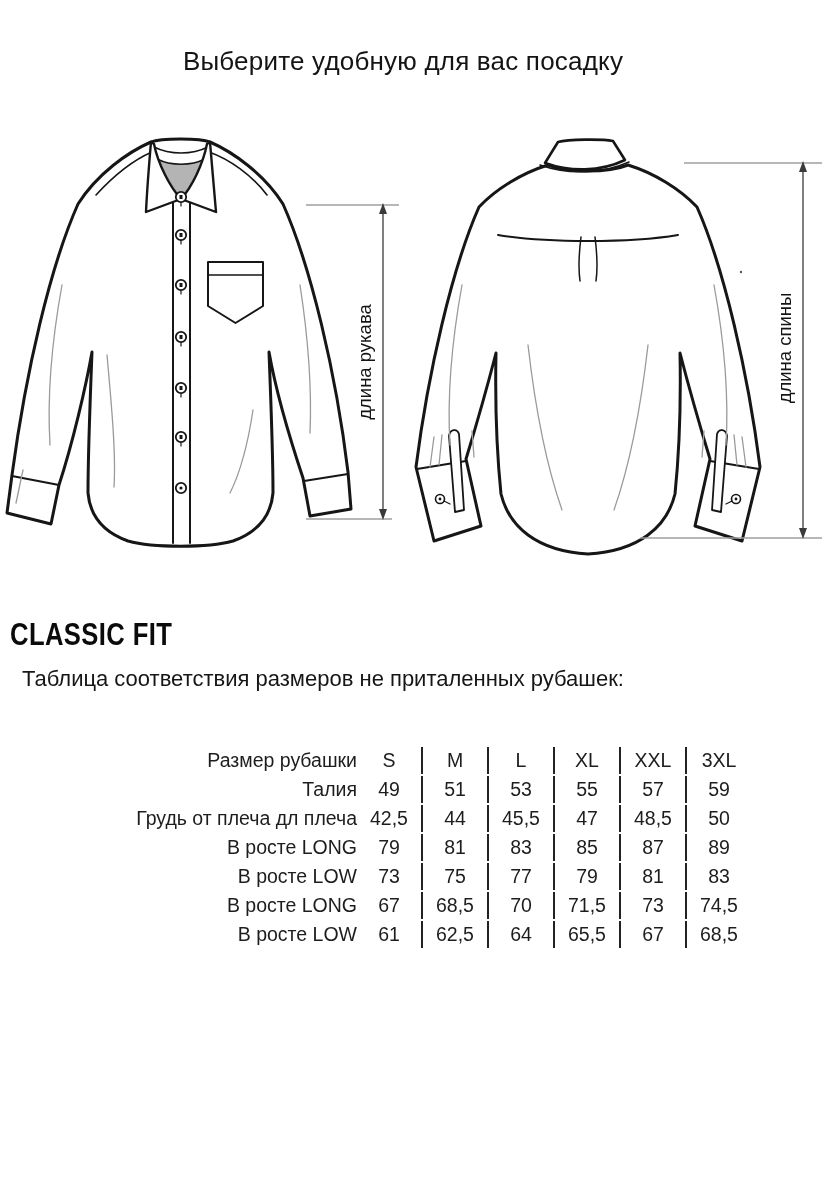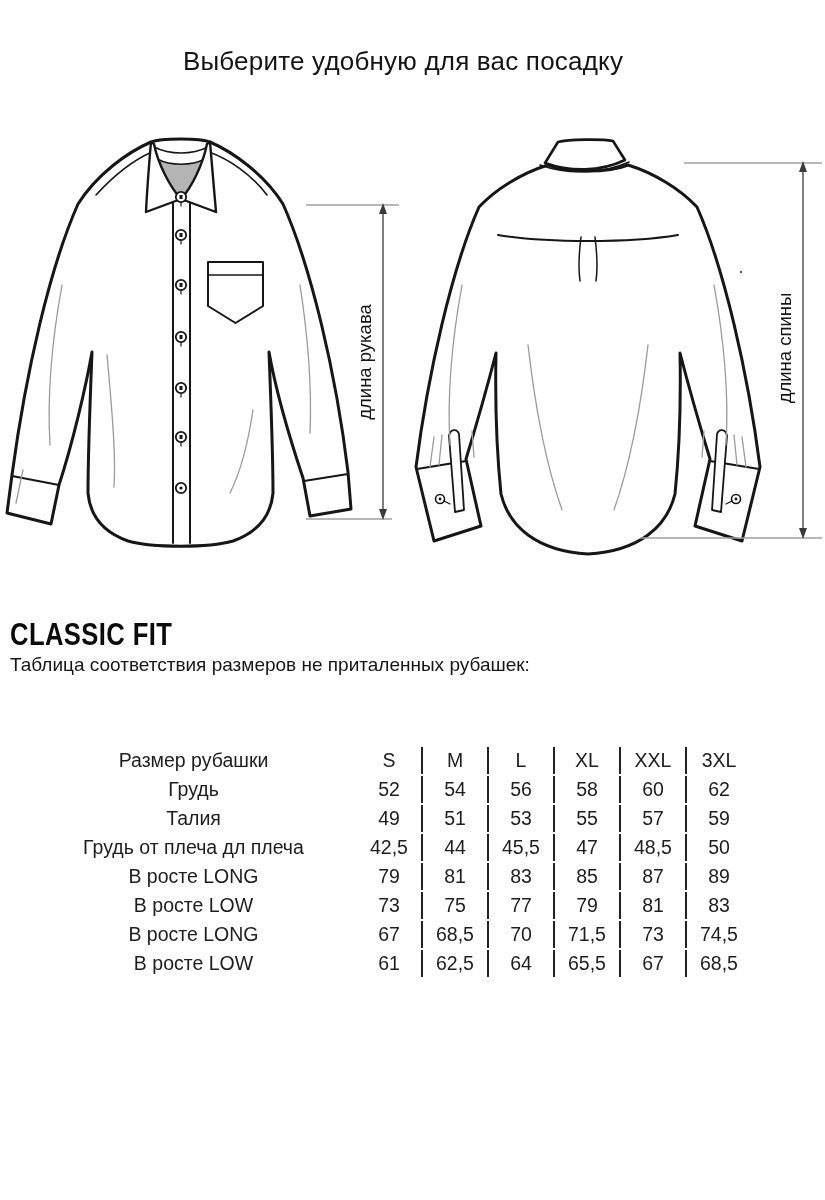--- a/index.html
+++ b/index.html
@@ -12,29 +12,29 @@
     text-align:center;font-size:26px;font-weight:400;color:#141414;letter-spacing:.2px;
   }
   .diagram-svg{position:absolute;top:115px;left:0;}
   .dim-label{font-size:18.5px;fill:#141414;}
   .classic-heading{
     position:absolute;top:616px;left:10px;margin:0;
     font-size:32px;font-weight:700;color:#0b0b0b;
   }
   .classic-heading .squeeze{display:inline-block;transform:scaleX(.8);transform-origin:left center;letter-spacing:.5px;}
   .section-subtitle{
-    position:absolute;top:654px;left:10px;margin:0;
-    font-size:19px;font-weight:400;color:#161616;
+    position:absolute;top:654px;left:10px;margin:12px;
+    font-size:22px;font-weight:400;color:#161616;
   }
   table.size-table{
     position:absolute;top:745px;left:30px;
     border-collapse:separate;border-spacing:0 2px;font-size:19.5px;color:#1d1d1d;
   }
   table.size-table td{padding:0;height:27px;vertical-align:middle;white-space:nowrap;}
-  td.lbl{width:327px;text-align:center;}
+  td.lbl{width:327px;text-align:right;}
   td.val{width:64px;text-align:center;}
   td.val.sep{border-left:2px solid #222222;}
 </style>
 </head>
 <body>
 
 <h1 class="page-title">Выберите удобную для вас посадку</h1>
 
 <svg class="diagram-svg" width="825" height="460" viewBox="0 0 825 460" xmlns="http://www.w3.org/2000/svg">
 
@@ -208,29 +208,20 @@
       <tr>
         <td class="lbl">Размер рубашки</td>
         <td class="val">S</td>
         <td class="val sep">M</td>
         <td class="val sep">L</td>
         <td class="val sep">XL</td>
         <td class="val sep">XXL</td>
         <td class="val sep">3XL</td>
       </tr>
       <tr>
-        <td class="lbl">Грудь</td>
-        <td class="val">52</td>
-        <td class="val sep">54</td>
-        <td class="val sep">56</td>
-        <td class="val sep">58</td>
-        <td class="val sep">60</td>
-        <td class="val sep">62</td>
-      </tr>
-      <tr>
         <td class="lbl">Талия</td>
         <td class="val">49</td>
         <td class="val sep">51</td>
         <td class="val sep">53</td>
         <td class="val sep">55</td>
         <td class="val sep">57</td>
         <td class="val sep">59</td>
       </tr>
       <tr>
         <td class="lbl">Грудь от плеча дл плеча</td>

